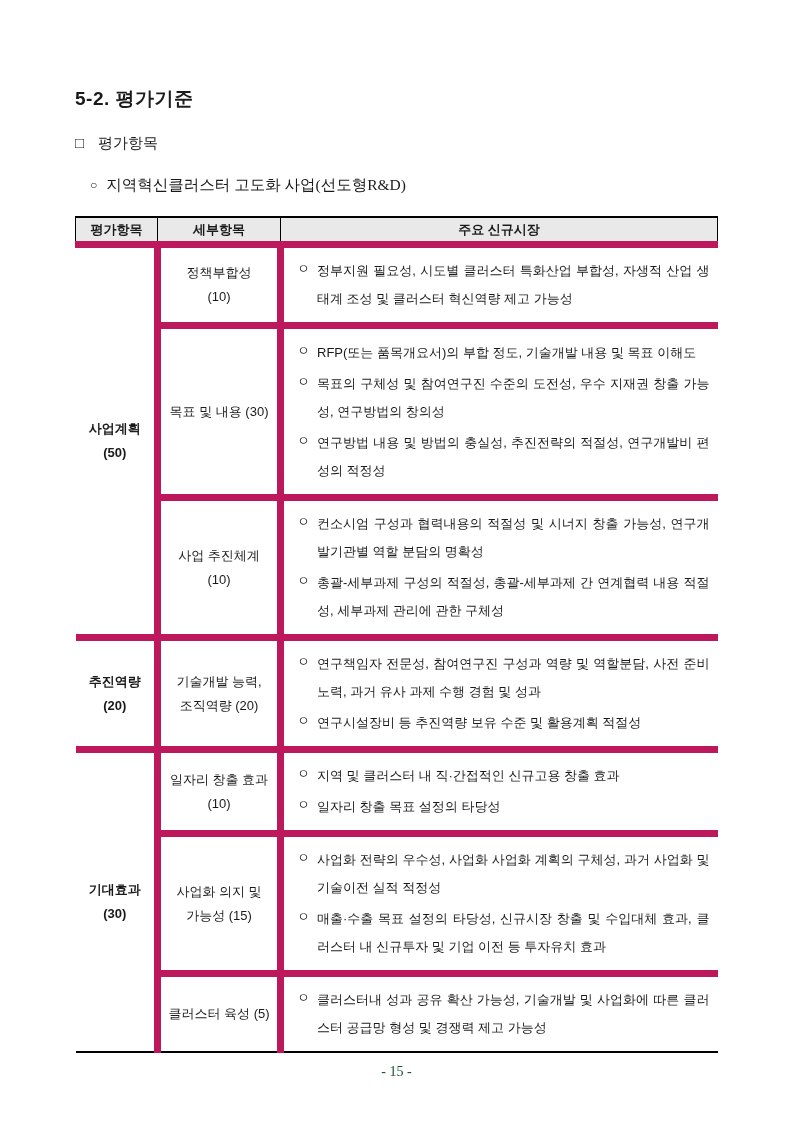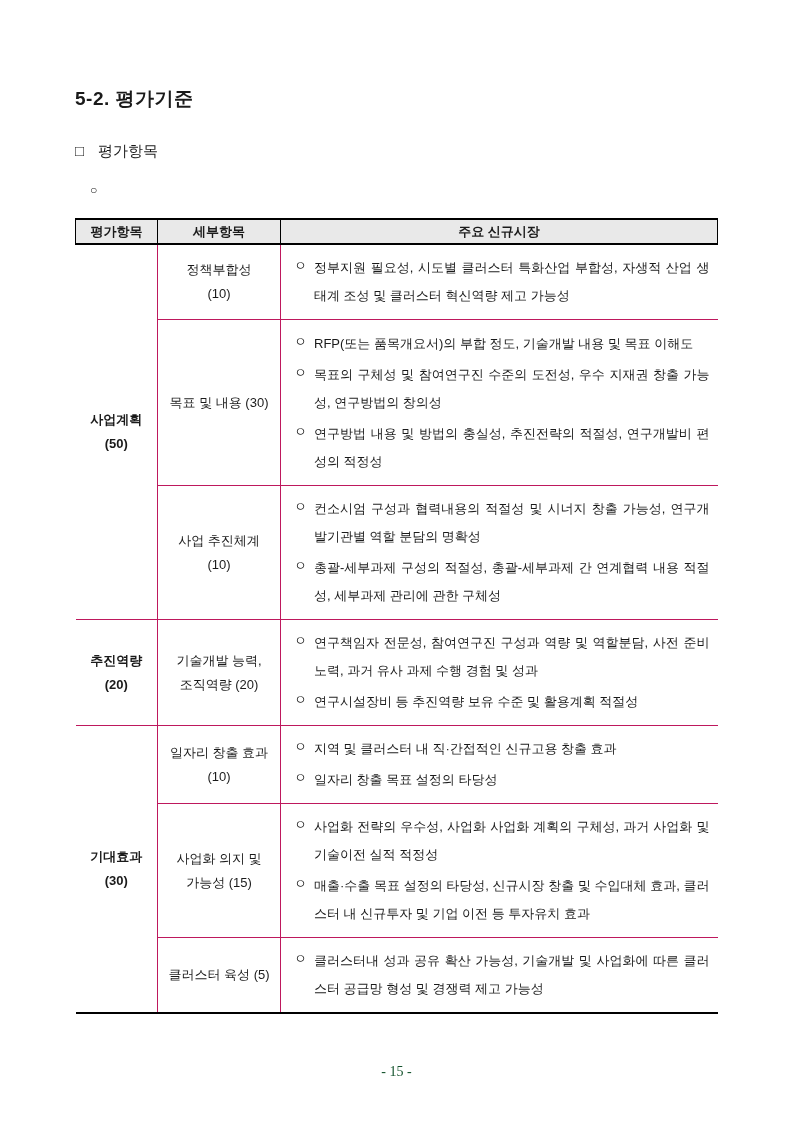--- a/index.html
+++ b/index.html
@@ -15,21 +15,21 @@
     color: #1a1a1a;
     overflow: hidden;
   }
   .page {
     padding: 86px 76px 0 75px;
   }
   .doc-title {
     font-size: 19px;
     font-weight: bold;
     letter-spacing: 0.5px;
-    margin: 0 0 30px 0;
+    margin: 0 0 22px 0;
     font-family: "Liberation Sans", sans-serif;
   }
   .section-line {
     font-family: "Liberation Serif", serif;
     font-size: 15px;
     margin: 0 0 22px 0;
     display: flex;
     align-items: center;
   }
   .section-line .marker {
@@ -63,21 +63,21 @@
     border-left: 1px solid #000;
     border-right: 1px solid #000;
     font-weight: bold;
     height: 23px;
     text-align: center;
     padding: 0;
     font-size: 13px;
   }
   table.eval-table thead th:first-child { border-left: 1px solid #000; }
   table.eval-table tbody td {
-    border: 1px solid #be185d;
+    border: 7px solid #be185d;
     vertical-align: middle;
     padding: 4px 0;
   }
   table.eval-table tbody td.cat-cell {
     border-left: none;
     text-align: center;
     line-height: 24px;
     font-weight: bold;
   }
   table.eval-table tbody td.sub-cell {
@@ -132,20 +132,21 @@
 
   <h1 class="doc-title">5-2. 평가기준</h1>
 
   <div class="section-line">
     <span class="marker">□</span>
     <span>평가항목</span>
   </div>
 
   <div class="subsection-line">
     <span class="marker">○</span>
+    <span>지역혁신클러스터 고도화 사업(선도형R&amp;D)</span>
   </div>
 
   <table class="eval-table">
     <colgroup>
         <col class="c1">
         <col class="c2">
         <col class="c3">
       </colgroup>
     <thead>
       <tr>

